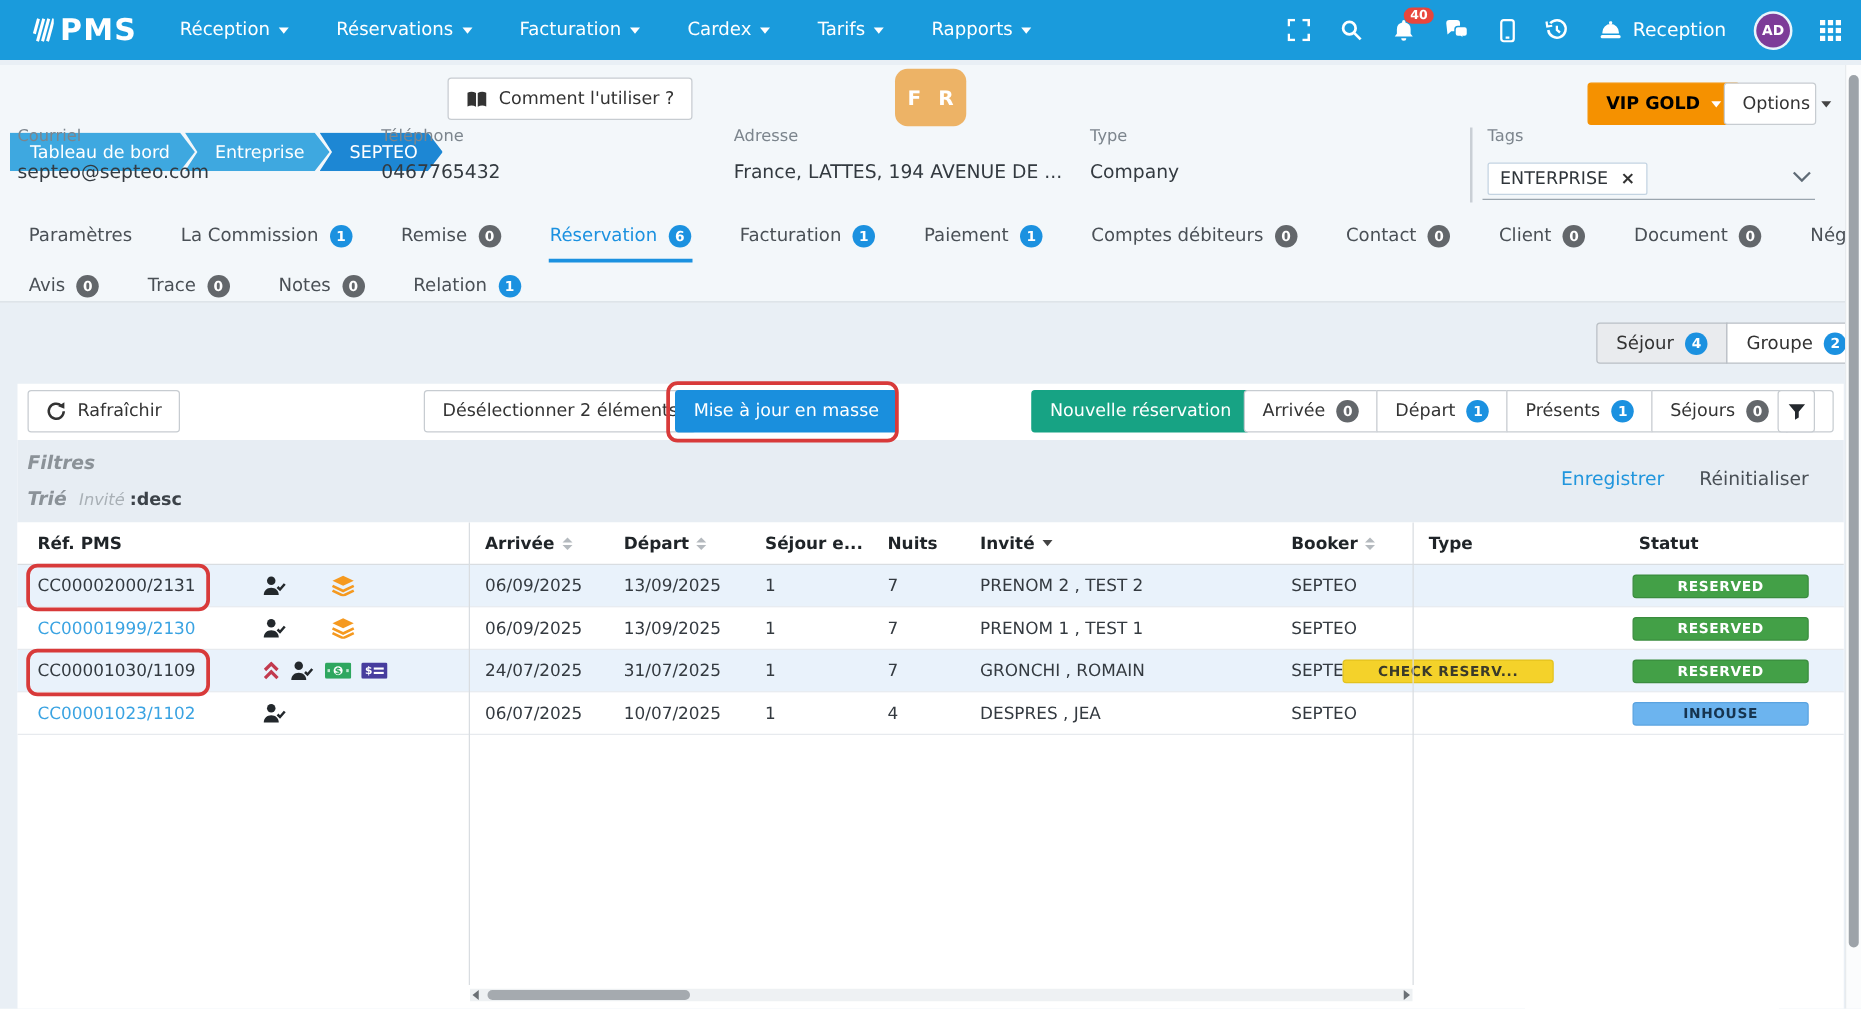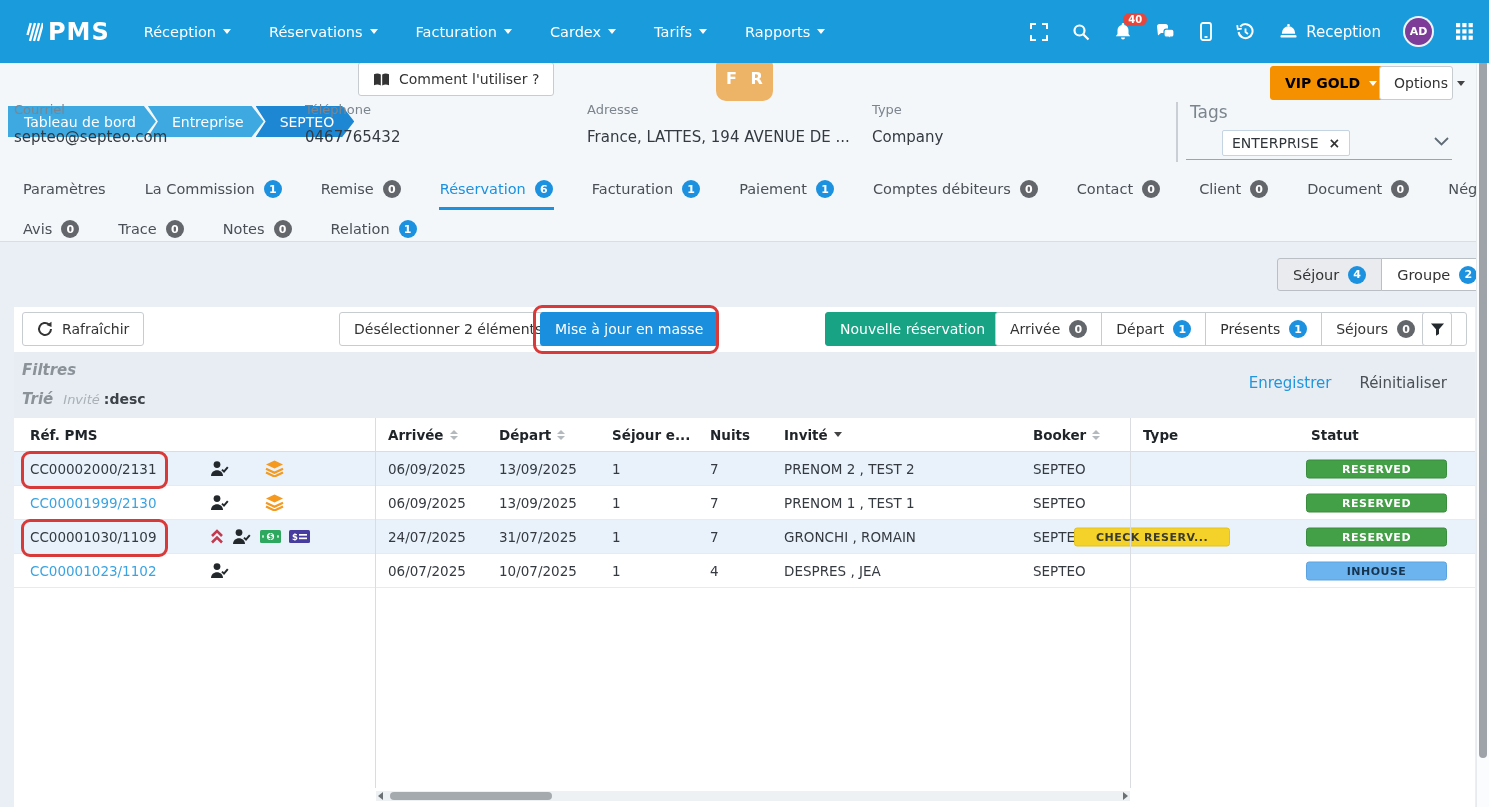--- a/index.html
+++ b/index.html
@@ -1,21 +1,21 @@
 <!DOCTYPE html>
 <html><head>
 <meta charset="utf-8">
 <style>
   * { margin:0; padding:0; box-sizing:border-box; }
   html,body { width:1489px; height:807px; overflow:hidden; }
   body { font-family:"DejaVu Sans","Liberation Sans",sans-serif; background:#e9eff5; position:relative; }
   .screen { position:absolute; inset:0; }
 
   
-  .topbar { position:absolute; left:0; top:0; width:1489px; height:63px; background:#1a9bdc; display:flex; align-items:center; color:#fff; z-index:30; }
+  .topbar { position:absolute; left:0; top:0; width:1489px; height:48px; background:#1a9bdc; display:flex; align-items:center; color:#fff; z-index:30; }
   .logo { display:flex; align-items:center; gap:5px; margin-left:26px; }
   .logo-text { font-size:24px; font-weight:bold; letter-spacing:1px; }
   .menus { display:flex; margin-left:34px; gap:38px; }
   .menu-item { display:flex; align-items:center; gap:7px; font-size:14.5px; cursor:pointer; }
   .caret { width:0; height:0; border-left:4px solid transparent; border-right:4px solid transparent; border-top:5px solid #fff; }
   .caret.dark { border-top-color:#444; }
   .top-right { display:flex; align-items:center; margin-left:auto; margin-right:16px; gap:24px; }
   .top-icon { position:relative; display:flex; align-items:center; cursor:pointer; }
   .notif-badge { position:absolute; top:-9px; left:9px; background:#e8463c; color:#fff; font-size:10px; font-weight:bold; border-radius:9px; padding:1px 5px; }
   .top-label { display:flex; align-items:center; gap:8px; font-size:15px; cursor:pointer; }
@@ -28,22 +28,22 @@
   .crumb + .crumb { margin-left:-8px; padding-left:24px; clip-path:polygon(0 0, calc(100% - 12px) 0, 100% 50%, calc(100% - 12px) 100%, 0 100%, 10px 50%); }
   .crumb.active { background:#1d87d4; }
   .help-btn { position:absolute; left:358px; top:10px; height:32px; }
   .flag-badge { position:absolute; left:716px; top:3px; width:57px; height:46px; background:#edb366; border-radius:10px; color:#fff; font-weight:bold; font-size:16px; letter-spacing:4px; display:flex; align-items:center; justify-content:center; text-indent:4px; }
   .vip-btn { position:absolute; left:1270px; top:14px; height:31px; }
   .options-btn { position:absolute; left:1379px; top:14px; height:31px; width:74px; }
   .field { position:absolute; top:50px; }
   .field-label { font-size:13px; color:#7c858d; }
   .field-value { font-size:15px; color:#333a40; margin-top:11px; }
   .tags-divider { position:absolute; left:1176px; top:50px; width:2px; height:60px; background:#c9cfd5; }
-  .tags-label { position:absolute; left:1190px; top:50px; font-size:17px; color:#7c858d; }
-  .tag-chip { position:absolute; left:1190px; top:78px; height:26px; background:#fff; border:1px solid #c4d4e2; border-radius:2px; display:flex; align-items:center; gap:10px; padding:0 9px; font-size:14px; color:#2f353a;margin-left:32px; }
+  .tags-label { position:absolute; left:1190px; top:50px; font-size:13px; color:#7c858d; }
+  .tag-chip { position:absolute; left:1190px; top:78px; height:26px; background:#fff; border:1px solid #c4d4e2; border-radius:2px; display:flex; align-items:center; gap:10px; padding:0 9px; font-size:14px; color:#2f353a; }
   .tag-x { font-weight:bold; color:#333; cursor:pointer; font-size:14px; }
   .tags-chevron { position:absolute; left:1434px; top:85px; cursor:pointer; }
   .tags-underline { position:absolute; left:1186px; top:107px; width:266px; height:1px; background:#9aa5ae; }
 
   .tabs-row1 { position:absolute; left:22px; top:122px; right:10px; display:flex; }
   .tabs-row2 { position:absolute; left:22px; top:162px; right:10px; display:flex; }
   .tab { display:inline-flex; align-items:center; gap:9px; font-size:14.5px; color:#4a5056; padding:6px 1px 9px; margin-right:37px; cursor:pointer; border-bottom:3px solid transparent; white-space:nowrap; }
   .tab.active { color:#1b91e0; border-bottom-color:#1b91e0; }
   .badge { display:inline-flex; min-width:18px; height:18px; padding:0 4px; border-radius:10px; background:#1b91e0; color:#fff; font-size:11px; font-weight:bold; align-items:center; justify-content:center; }
   .badge.gray { background:#63676b; }
@@ -97,21 +97,21 @@
   .ref-link { color:#3aa3e2; }
   .ref-dark { color:#333a40; }
   .row-icons { position:absolute; left:196px; top:0; height:100%; display:flex; align-items:center; gap:11px; }
   .row-icons.tight { gap:8px; }
   .sort { display:inline-flex; flex-direction:column; gap:2px; }
   .tri-up { width:0; height:0; border-left:4px solid transparent; border-right:4px solid transparent; border-bottom:4px solid #b4b9be; }
   .tri-down { width:0; height:0; border-left:4px solid transparent; border-right:4px solid transparent; border-top:4px solid #b4b9be; }
   .status-badge { position:absolute; top:50%; transform:translateY(-50%); width:141px; height:19px; border-radius:3px; display:flex; align-items:center; justify-content:center; font-size:11px; font-weight:bold; letter-spacing:.5px; }
   .sb-green { left:1292px; background:#43a047; border:1px solid #3a8c3e; color:#fff; }
   .sb-blue { left:1292px; background:#6cb4ef; border:1px solid #5aa3e0; color:#16344f; }
-  .sb-yellow { left:1060px; width:156px; background:#f4d22a; border:1px solid #e3c21d; color:#3a3a2a; }
+  .sb-yellow { left:1060px; width:169px; background:#f4d22a; border:1px solid #e3c21d; color:#3a3a2a; }
   .vline { position:absolute; top:111px; width:1px; height:370px; background:#d9dde1; }
 
   .hscroll { position:absolute; left:362px; top:484px; width:754px; height:10px; background:#eef1f3; display:flex; align-items:center; }
   .hthumb { position:absolute; left:14px; width:162px; height:8px; background:#a5aaaf; border-radius:4px; }
   .harrow-l { position:absolute; left:2px; width:0; height:0; border-top:4px solid transparent; border-bottom:4px solid transparent; border-right:5px solid #6b7075; }
   .harrow-r { position:absolute; right:2px; width:0; height:0; border-top:4px solid transparent; border-bottom:4px solid transparent; border-left:5px solid #6b7075; }
 
   .vscroll { position:absolute; right:0; top:52px; width:13px; height:755px; background:#fbfcfd; border-left:1px solid #e8ebee; }
   .vthumb { position:absolute; left:2px; top:8px; width:8px; height:698px; background:#9da3a9; border-radius:4px; }
 

